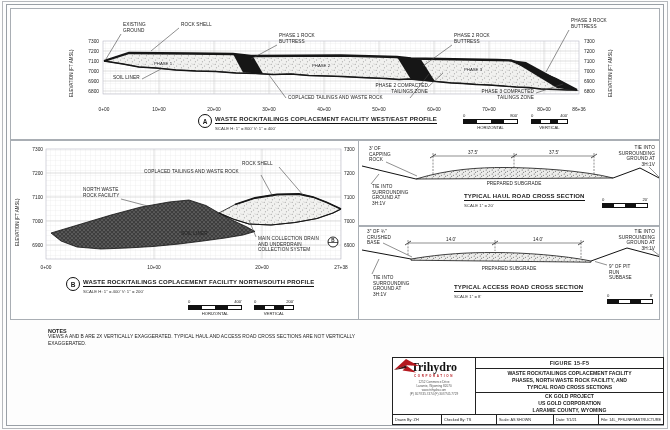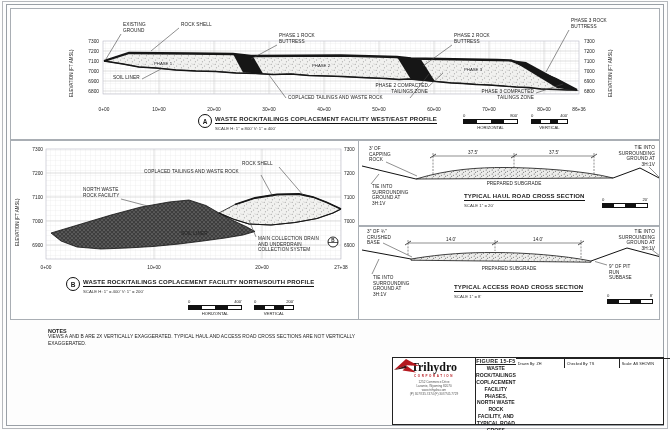--- a/index.html
+++ b/index.html
@@ -24,21 +24,21 @@
           display:flex;align-items:center;justify-content:center;font-size:6.5px;font-weight:bold;background:#fff;}
   .sbar{position:absolute;font-size:4.2px;color:#222;}
   .sbar-ends{display:flex;justify-content:space-between;margin-bottom:.5px;}
   .sbar-bar{height:3px;border:.6px solid #111;display:flex;background:#fff;}
   .sbar-bar i{flex:1;}
   .sbar-bar i:nth-child(1),.sbar-bar i:nth-child(3){background:#111;}
   .sbar-name{text-align:center;margin-top:1px;}
   .notes{position:absolute;left:48px;top:328px;width:318px;}
   .notes-h{font-size:5.4px;font-weight:bold;}
   .notes-b{font-size:4.9px;line-height:1.35;color:#222;}
-  .tblock{position:absolute;left:392px;top:357px;width:270px;height:66px;border:1.4px solid #222;background:#fff;display:flex;}
+  .tblock{position:absolute;left:392px;top:357px;width:270px;height:66px;border:1.4px solid #222;background:#fff;display:flex;flex-direction:column;}
   .tb-main{flex:1;display:flex;min-height:0;}
   .tb-logo{width:82px;border-right:1px solid #222;display:flex;flex-direction:column;align-items:center;padding-top:2px;}
   .tb-right{flex:1;display:flex;flex-direction:column;}
   .tb-fig{height:10px;border-bottom:1px solid #222;display:flex;align-items:center;justify-content:center;
           font-size:5.4px;font-weight:bold;letter-spacing:.3px;}
   .tb-title{flex:1.1;border-bottom:1px solid #222;display:flex;align-items:center;justify-content:center;
           font-size:5.1px;font-weight:bold;text-align:center;line-height:1.35;white-space:pre-line;}
   .tb-proj{flex:1;display:flex;align-items:center;justify-content:center;font-size:5.1px;font-weight:bold;
           text-align:center;line-height:1.35;white-space:pre-line;}
   .tb-strip{height:9px;border-top:1px solid #222;display:flex;font-size:3.8px;align-items:stretch;}

